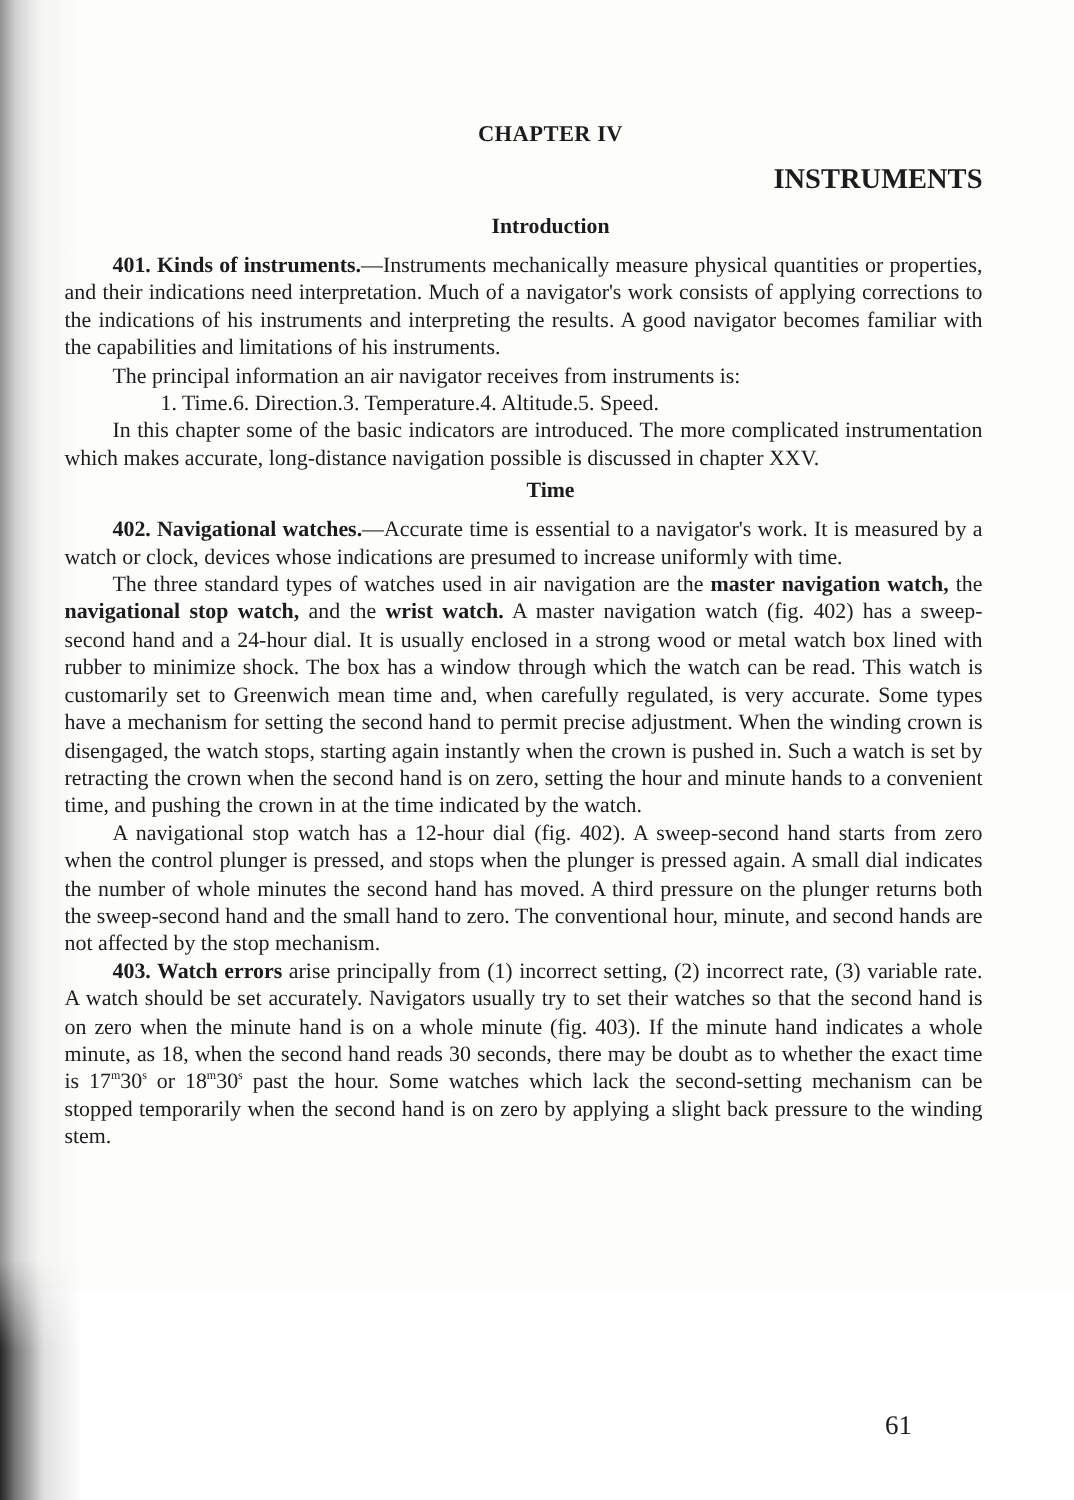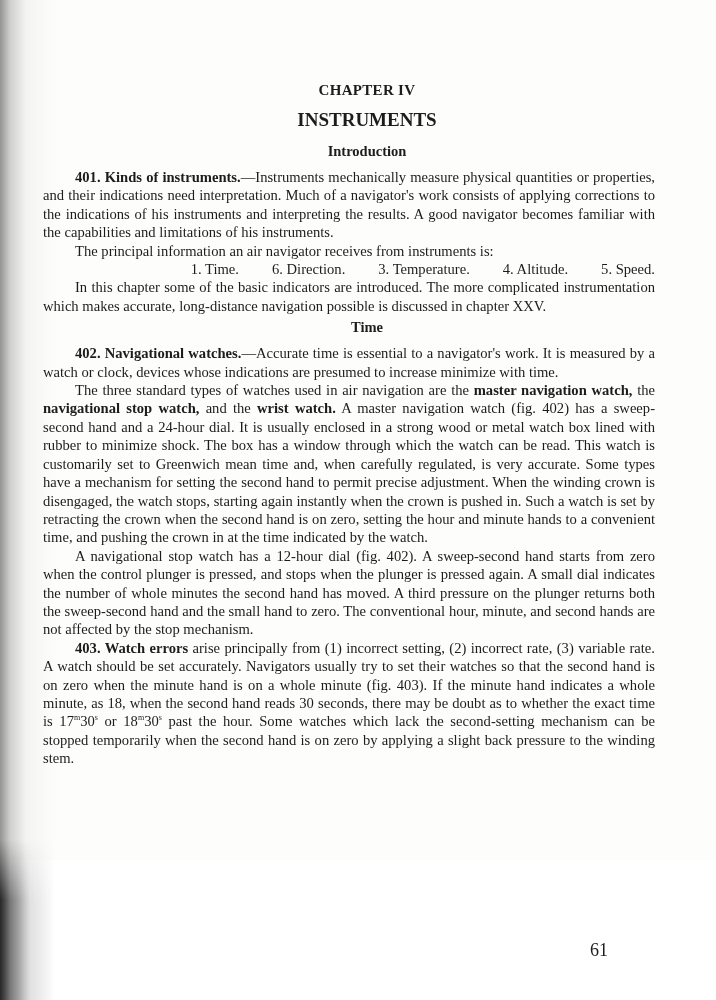--- a/index.html
+++ b/index.html
@@ -54,21 +54,21 @@
   }
   .chapter-label {
     text-align: center;
     font-weight: bold;
     font-size: 15px;
     letter-spacing: 0.3px;
     margin: 0 0 10px 0;
     padding-left: 36px;
   }
   .chapter-title {
-    text-align: center;
+    text-align: right;
     font-weight: bold;
     font-size: 19px;
     margin: 0 0 12px 0;
     padding-left: 36px;
   }
   .section-heading {
     text-align: center;
     font-weight: bold;
     font-size: 14.5px;
     margin: 4px 0 8px 0;
@@ -85,26 +85,25 @@
   }
   .para-title {
     font-weight: bold;
   }
   .bold {
     font-weight: bold;
     margin-top: 16px;
   }
   .info-list {
     display: flex;
-    justify-content: flex-end;
+    justify-content: flex-start;
     padding-left: 64px;
     font-size: 14.6px;
     line-height: 18.4px;
     margin: 0;
-    gap: 33px;
   }
   sup {
     font-size: 8px;
     line-height: 0;
     vertical-align: 6px;
   }
   .page-number {
     position: absolute;
     left: 590px;
     top: 940px;
@@ -134,21 +133,21 @@
       <span>6. Direction.</span>
       <span>3. Temperature.</span>
       <span>4. Altitude.</span>
       <span>5. Speed.</span>
     </div>
 
     <p class="indent">In this chapter some of the basic indicators are introduced. The more complicated instrumentation which makes accurate, long-distance navigation possible is discussed in chapter XXV.</p>
 
     <div class="section-heading">Time</div>
 
-    <p class="indent"><span class="para-title">402. Navigational watches.</span><span>—Accurate time is essential to a navigator's work. It is measured by a watch or clock, devices whose indications are presumed to increase minimize with time.</span></p>
+    <p class="indent"><span class="para-title">402. Navigational watches.</span><span>—Accurate time is essential to a navigator's work. It is measured by a watch or clock, devices whose indications are presumed to increase uniformly with time.</span></p>
 
     <p class="indent"><span>The three standard types of watches used in air navigation are the </span><span class="bold">master navigation watch,</span><span> the </span><span class="bold">navigational stop watch,</span><span> and the </span><span class="bold">wrist watch.</span><span> A master navigation watch (fig. 402) has a sweep-second hand and a 24-hour dial. It is usually enclosed in a strong wood or metal watch box lined with rubber to minimize shock. The box has a window through which the watch can be read. This watch is customarily set to Greenwich mean time and, when carefully regulated, is very accurate. Some types have a mechanism for setting the second hand to permit precise adjustment. When the winding crown is disengaged, the watch stops, starting again instantly when the crown is pushed in. Such a watch is set by retracting the crown when the second hand is on zero, setting the hour and minute hands to a convenient time, and pushing the crown in at the time indicated by the watch.</span></p>
 
     <p class="indent">A navigational stop watch has a 12-hour dial (fig. 402). A sweep-second hand starts from zero when the control plunger is pressed, and stops when the plunger is pressed again. A small dial indicates the number of whole minutes the second hand has moved. A third pressure on the plunger returns both the sweep-second hand and the small hand to zero. The conventional hour, minute, and second hands are not affected by the stop mechanism.</p>
 
 
     <p class="indent"><span class="para-title">403. Watch errors</span><span> arise principally from (1) incorrect setting, (2) incorrect rate, (3) variable rate. A watch should be set accurately. Navigators usually try to set their watches so that the second hand is on zero when the minute hand is on a whole minute (fig. 403). If the minute hand indicates a whole minute, as 18, when the second hand reads 30 seconds, there may be doubt as to whether the exact time is 17</span><sup>m</sup><span>30</span><sup>s</sup><span> or 18</span><sup>m</sup><span>30</span><sup>s</sup><span> past the hour. Some watches which lack the second-setting mechanism can be stopped temporarily when the second hand is on zero by applying a slight back pressure to the winding stem.</span></p>
   </div>
 
   <div class="page-number">61</div>

